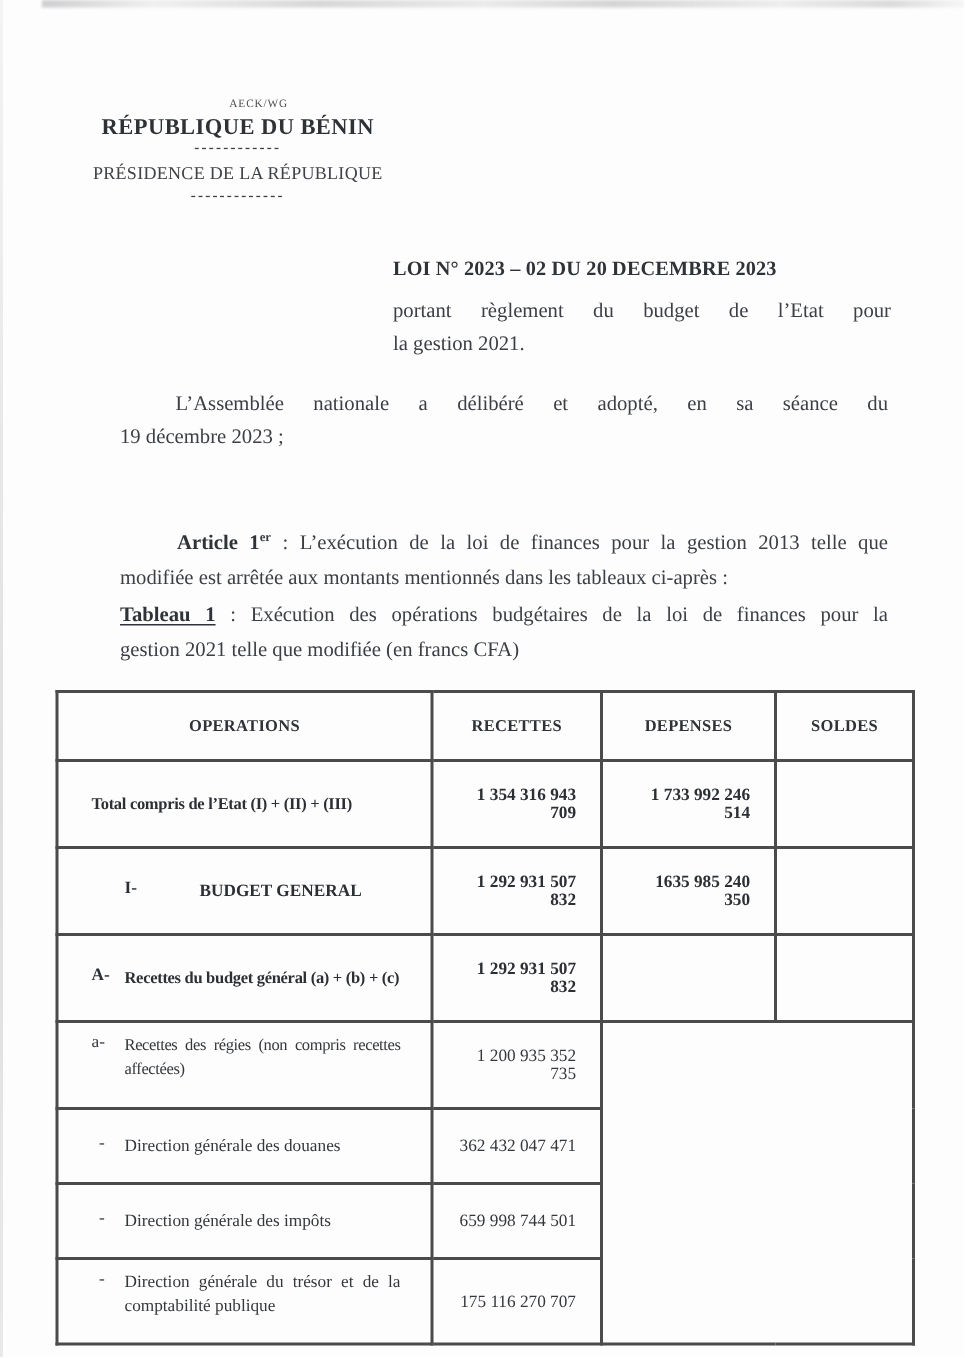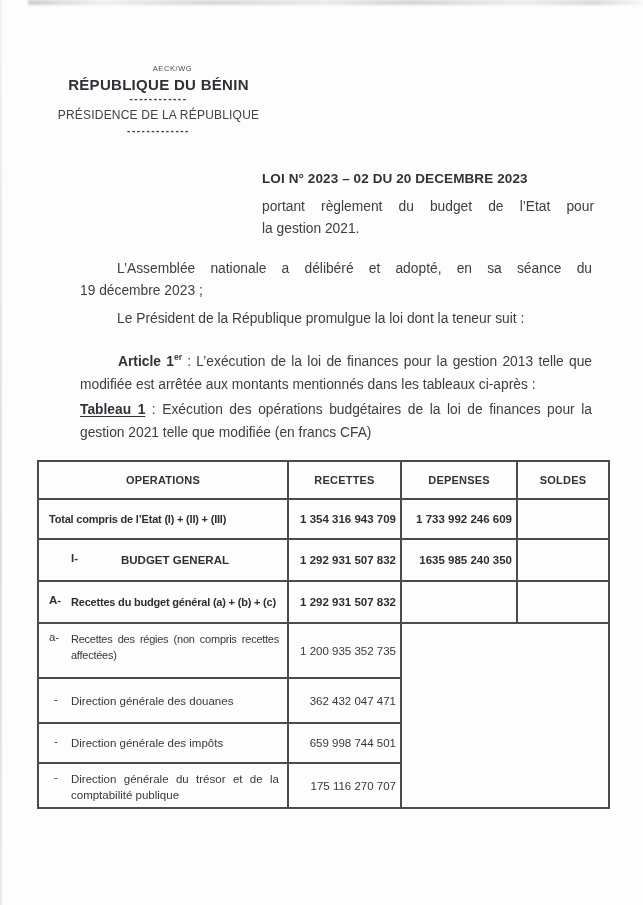--- a/index.html
+++ b/index.html
@@ -1,19 +1,19 @@
 <!DOCTYPE html>
 <html><head>
 <meta charset="utf-8">
 <style>
   html,body { margin:0; padding:0; background:#ffffff; }
   .page {
     position:relative; width:643px; height:905px; overflow:hidden;
     background:#fdfdfd;
-    font-family:Liberation Sans, sans-serif;
+    font-family:Liberation Serif, serif;
     color:#3c4046;
   }
   
   .smudge-top {
     position:absolute; top:0; left:28px; right:0; height:5px;
     background:linear-gradient(to right,
       rgba(120,120,125,.35), rgba(120,120,125,.10) 12%,
       rgba(120,120,125,.28) 30%, rgba(120,120,125,.14) 48%,
       rgba(120,120,125,.30) 62%, rgba(120,120,125,.12) 80%,
       rgba(120,120,125,.26) 92%, rgba(120,120,125,.05));
@@ -48,21 +48,21 @@
   .ind38 { text-indent:38px; }
   .bold { font-weight:bold; color:#2f3338; }
   .ul { text-decoration:underline; text-underline-offset:2px; }
   sup.ord { font-size:8.5px; font-weight:bold; vertical-align:super; line-height:0; }
   
   table.budget {
     position:absolute; left:37px; top:460px; width:571px;
     border-collapse:collapse; table-layout:fixed;
     font-size:11.5px; color:#34383d;
   }
-  table.budget th, table.budget td { border:2px solid #4b4b4b; padding:4px; vertical-align:middle; }
+  table.budget th, table.budget td { border:2px solid #4b4b4b; padding:16px; vertical-align:middle; }
   table.budget th { font-size:11px; font-weight:bold; letter-spacing:.2px; color:#2f3338; }
   tr.h38{height:38px} tr.h40{height:40px} tr.h42{height:42px}
   tr.h55{height:55px} tr.h45{height:45px} tr.h43{height:43px}
   td.lbl .inner { display:flex; align-items:flex-start; padding-left:6px; }
   .pfx { flex:0 0 22px; }
   .pfx-I { flex:0 0 50px; margin-left:22px; }
   .pfx-dash { flex:0 0 17px; margin-left:5px; }
   .txt { flex:1 1 auto; padding-right:4px; line-height:16px; }
   .just-label { text-align:justify; }
   .tight { white-space:nowrap; font-size:11px; letter-spacing:-0.2px; }
@@ -91,21 +91,20 @@
     <div class="law-no">LOI N° 2023 – 02 DU 20 DECEMBRE 2023</div>
     <div class="subject-l1">portant règlement du budget de l’Etat pour</div>
     <div class="subject-l2">la gestion 2021.</div>
   </div>
 
   <div class="para p1">
     <span class="line just ind37">L’Assemblée nationale a délibéré et adopté, en sa séance du</span>
     <span class="line">19 décembre 2023 ;</span>
   </div>
 
-  <div class="para p2 ind37">Le Président de la République promulgue la loi dont la teneur suit :</div>
 
   <div class="para article">
     <span class="line just ind38"><span class="bold">Article 1</span><sup class="ord">er</sup><span> : L’exécution de la loi de finances pour la gestion 2013 telle que</span></span>
     <span class="line">modifiée est arrêtée aux montants mentionnés dans les tableaux ci-après :</span>
   </div>
 
   <div class="para tableau">
     <span class="line just"><span class="bold ul">Tableau 1</span><span> : Exécution des opérations budgétaires de la loi de finances pour la</span></span>
     <span class="line">gestion 2021 telle que modifiée (en francs CFA)</span>
   </div>
@@ -124,21 +123,21 @@
       <th>DEPENSES</th>
       <th>SOLDES</th>
     </tr>
     <tr class="h40 b">
       <td class="lbl">
             <span class="inner">
               <span class="txt tight">Total compris de l’Etat (I) + (II) + (III)</span>
             </span>
           </td>
       <td class="num">1 354 316 943 709</td>
-      <td class="num">1 733 992 246 609</td>
+      <td class="num">1 733 992 246 514</td>
       <td></td>
     </tr>
     <tr class="h42 b">
       <td class="lbl">
             <span class="inner">
               <span class="pfx-I">I-</span>
               <span class="txt">BUDGET GENERAL</span>
             </span>
           </td>
       <td class="num">1 292 931 507 832</td>

